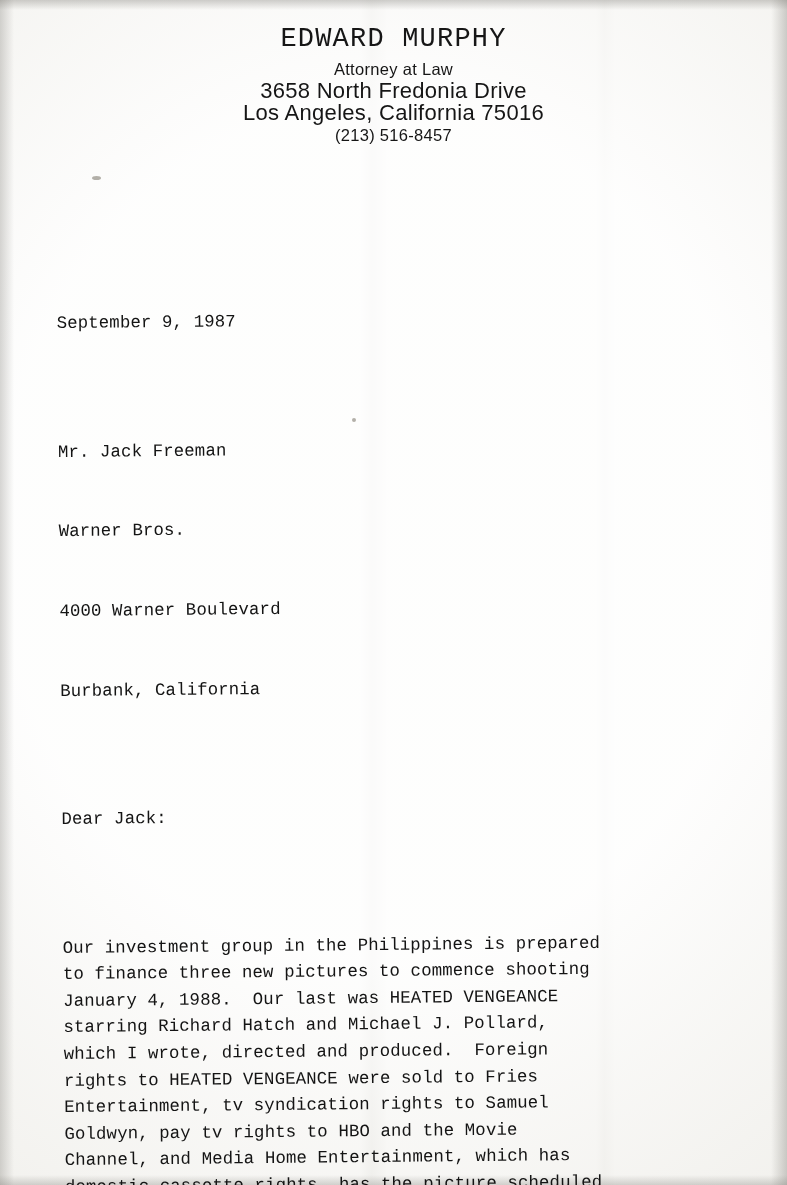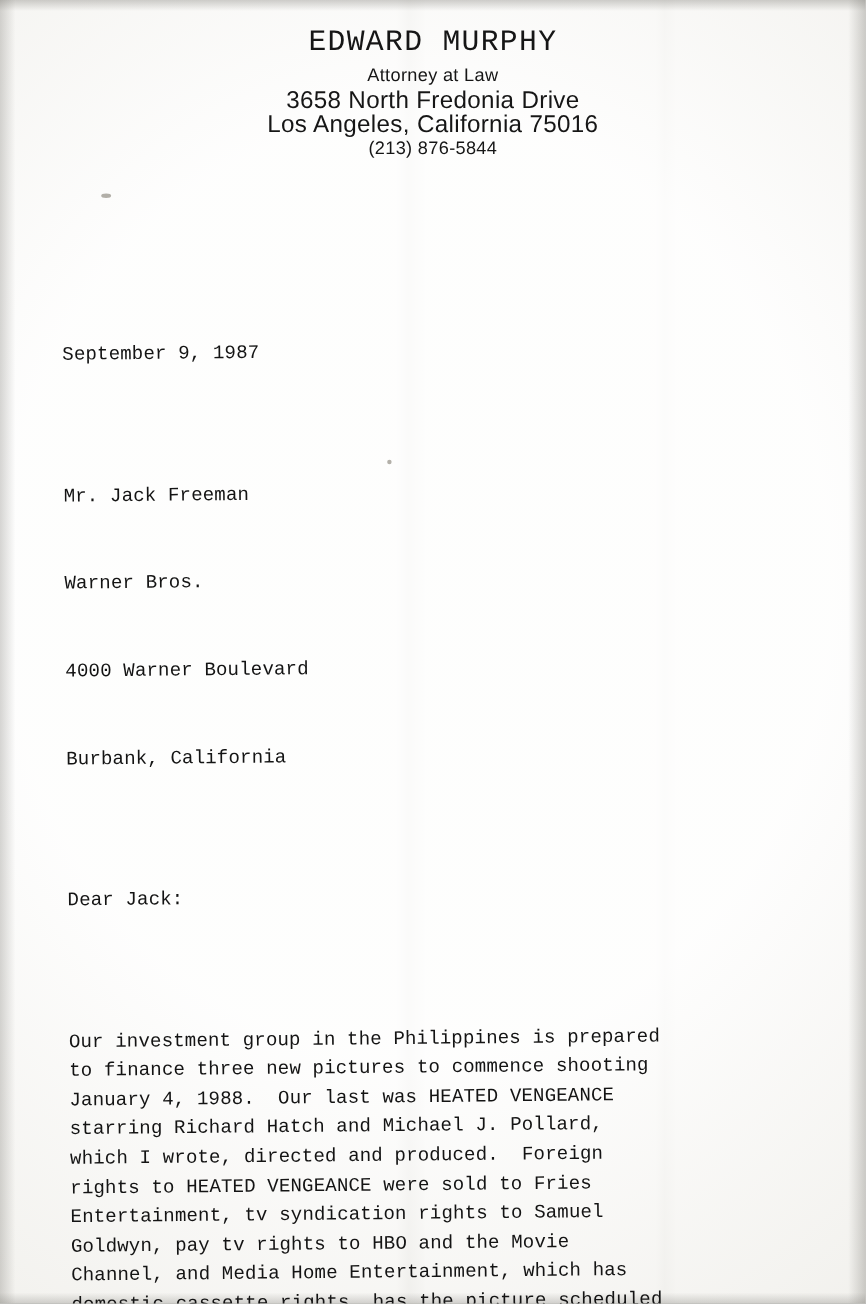--- a/index.html
+++ b/index.html
@@ -104,21 +104,21 @@
 <div class="page">
 
   <div class="fold f1"></div>
   <div class="fold f2"></div>
 
   <div class="letterhead">
     <div class="lh-name">EDWARD MURPHY</div>
     <div class="lh-line">Attorney at Law</div>
     <div class="lh-line big">3658 North Fredonia Drive</div>
     <div class="lh-line big">Los Angeles, California 75016</div>
-    <div class="lh-line">(213) 876-5844</div>
+    <div class="lh-line">(213) 516-8457</div>
   </div>
 
   <div class="speck" style="left:92px; top:176px; width:9px; height:4px;"></div>
   <div class="speck" style="left:352px; top:418px; width:4px; height:4px;"></div>
 
   <div class="body-text skew">
     <div class="blk">September 9, 1987</div>
 
     <div class="blk tight">Mr. Jack Freeman</div>
     <div class="blk tight">Warner Bros.</div>

